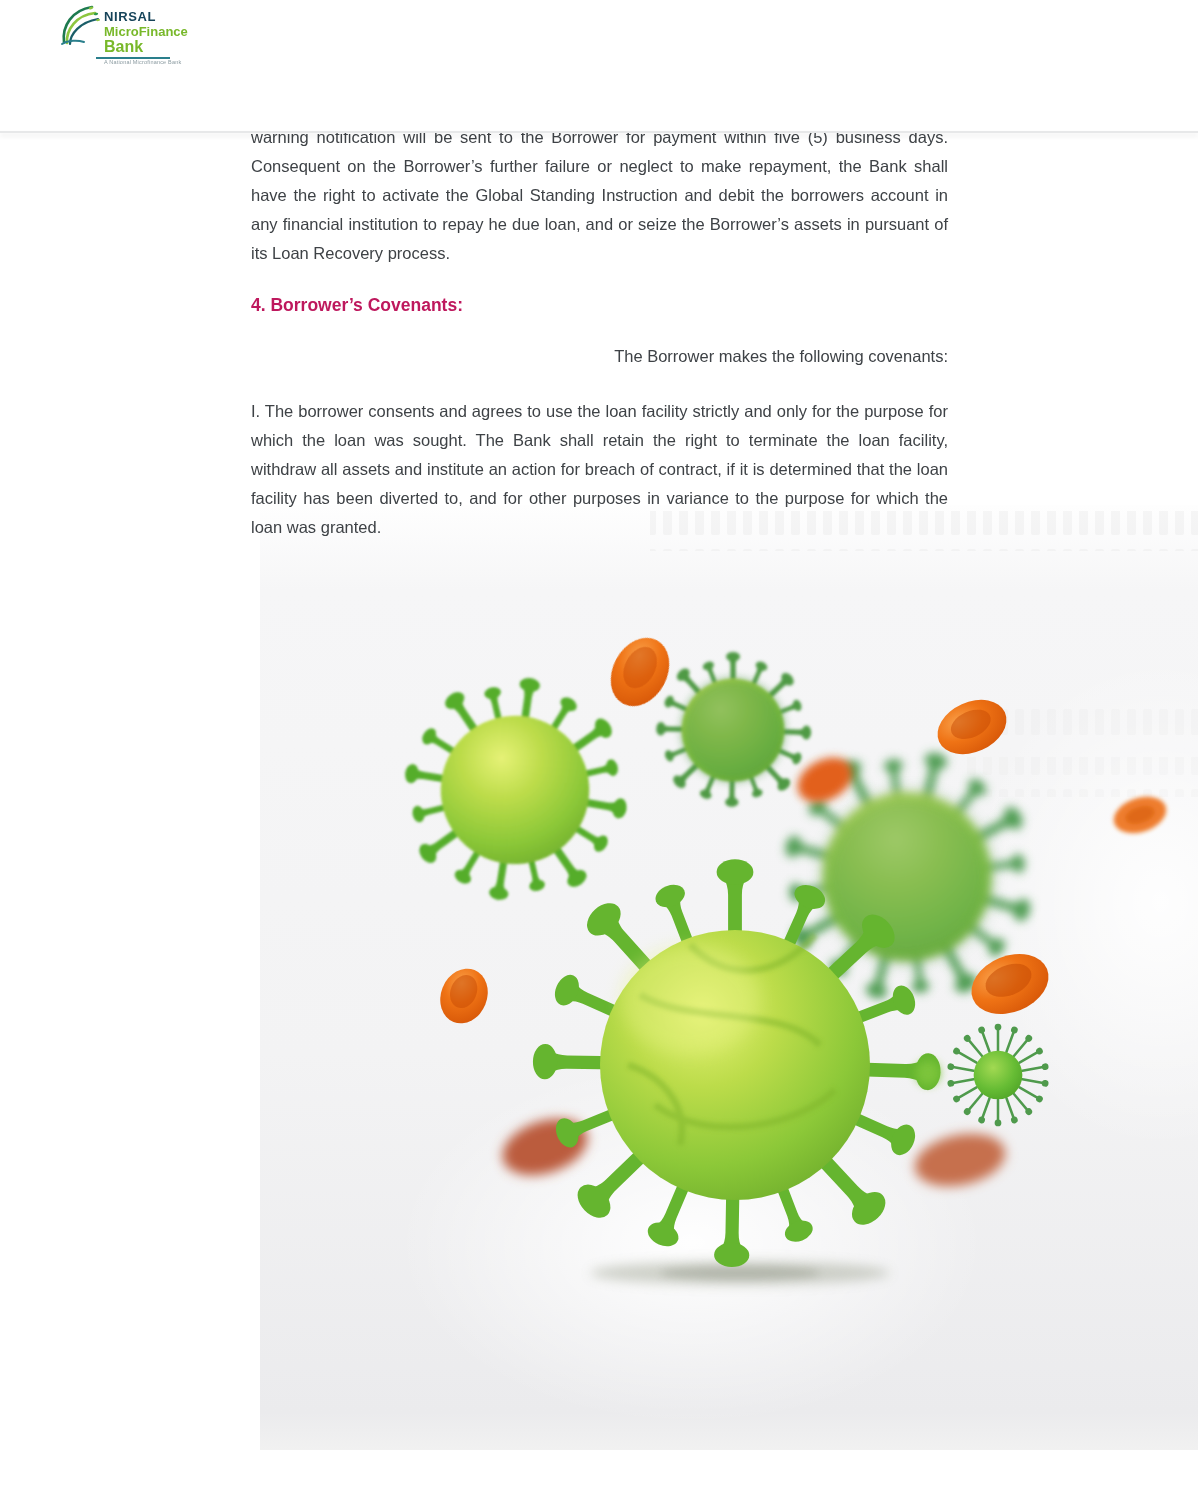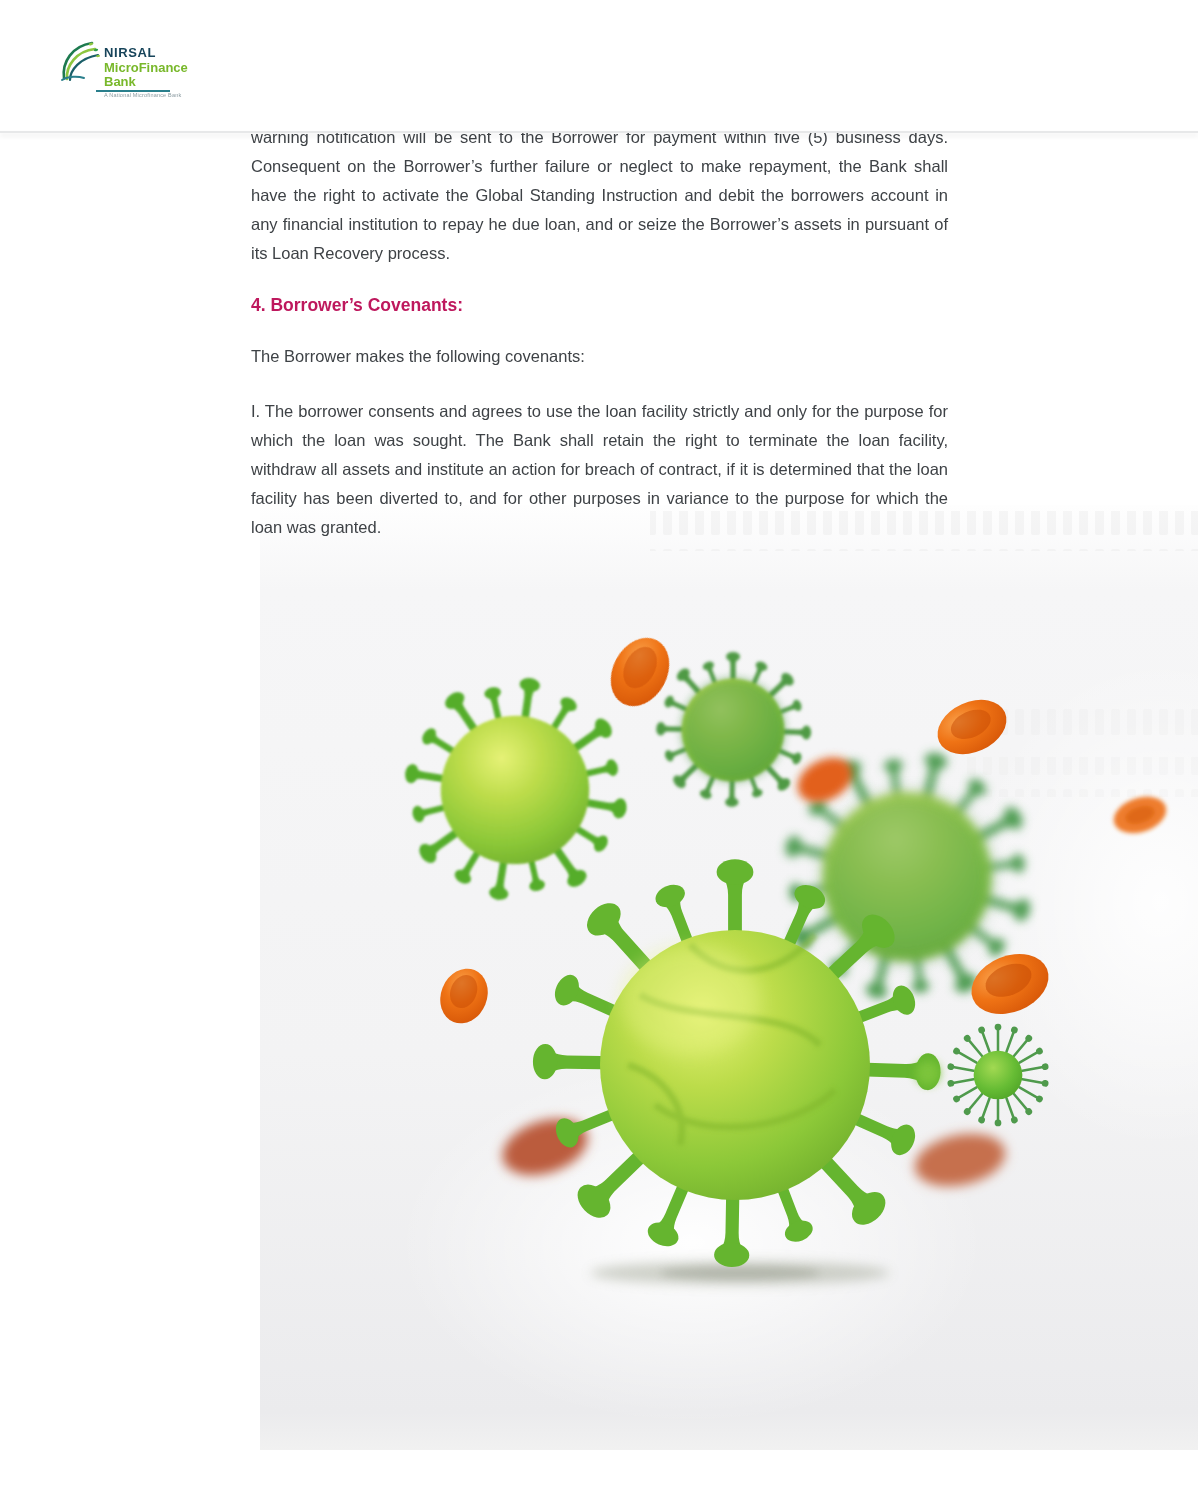--- a/index.html
+++ b/index.html
@@ -4,45 +4,45 @@
 <style>
   html,body{margin:0;padding:0;}
   body{
     width:1198px;height:1512px;position:relative;overflow:hidden;
     background:#ffffff;
     font-family:"Liberation Sans",sans-serif;
     -webkit-font-smoothing:antialiased;
   }
   
   .header{position:absolute;top:0;left:0;width:1198px;height:131px;background:#ffffff;z-index:3;}
-  .logo{position:absolute;top:4px;left:58px;display:flex;align-items:flex-start;margin-top:36px;}
+  .logo{position:absolute;top:4px;left:58px;display:flex;align-items:flex-start;}
   .logo-swoosh{width:44px;height:42px;margin-right:2px;}
   .logo-text{display:flex;flex-direction:column;line-height:1;}
   .logo-brand{font-size:13px;font-weight:700;color:var(--brand-navy,#17445a);letter-spacing:.6px;margin-top:6px;}
   .logo-line2{font-size:13px;font-weight:700;color:var(--brand-green,#78b82a);margin-top:2px;}
-  .logo-line3{font-size:13px;font-weight:700;color:var(--brand-green,#78b82a);margin-top:1px;}
+  .logo-line3{font-size:16px;font-weight:700;color:var(--brand-green,#78b82a);margin-top:1px;}
   .logo-rule{height:2px;background:var(--brand-teal,#2a7f8c);width:74px;margin:2px 0 1px -8px;}
   .logo-tagline{font-size:5.5px;color:#8a9aa0;letter-spacing:.2px;}
   .divider{position:absolute;top:131px;left:0;width:1198px;height:2px;background:#e7e8e9;
            box-shadow:0 3px 5px rgba(0,0,0,.10);z-index:3;}
   
   .illustration{
     position:absolute;left:260px;top:505px;width:938px;height:945px;z-index:0;
     background:
       radial-gradient(ellipse 420px 260px at 46% 78%, rgba(255,255,255,.95) 0%, rgba(255,255,255,0) 70%),
       radial-gradient(ellipse 300px 380px at 96% 42%, rgba(255,255,255,.9) 0%, rgba(255,255,255,0) 65%),
       linear-gradient(180deg,#fefefe 0%,#f6f6f7 9%,#f3f3f4 58%,#ebebed 96%,#f1f1f1 100%);
   }
   .illustration svg{position:absolute;left:0;top:0;}
   
   .content{position:relative;z-index:2;margin-left:251px;width:697px;padding-top:46px;}
   .doc-heading{font-size:17.5px;font-weight:700;color:#be185d;margin:26px 0;line-height:22px;}
   .doc-heading:first-child{margin-top:0;}
   .doc-para{font-size:16.5px;line-height:29px;color:#3e4246;text-align:justify;margin:26px 0;}
-  .doc-para.intro{text-align:left;}
+  .doc-para.intro{text-align:right;}
 </style>
 </head>
 <body>
 
 <div class="header">
   <div class="logo">
     <svg class="logo-swoosh" viewBox="0 0 44 42">
       <path d="M6,38 C4,22 14,6 34,3" fill="none" stroke="#1d7a4f" stroke-width="2.6" stroke-linecap="round"></path>
       <path d="M9,39 C8,26 18,11 37,9" fill="none" stroke="#8dc63f" stroke-width="2.6" stroke-linecap="round"></path>
       <path d="M12,40 C12,30 22,18 40,15" fill="none" stroke="#1a5e68" stroke-width="2.2" stroke-linecap="round"></path>

